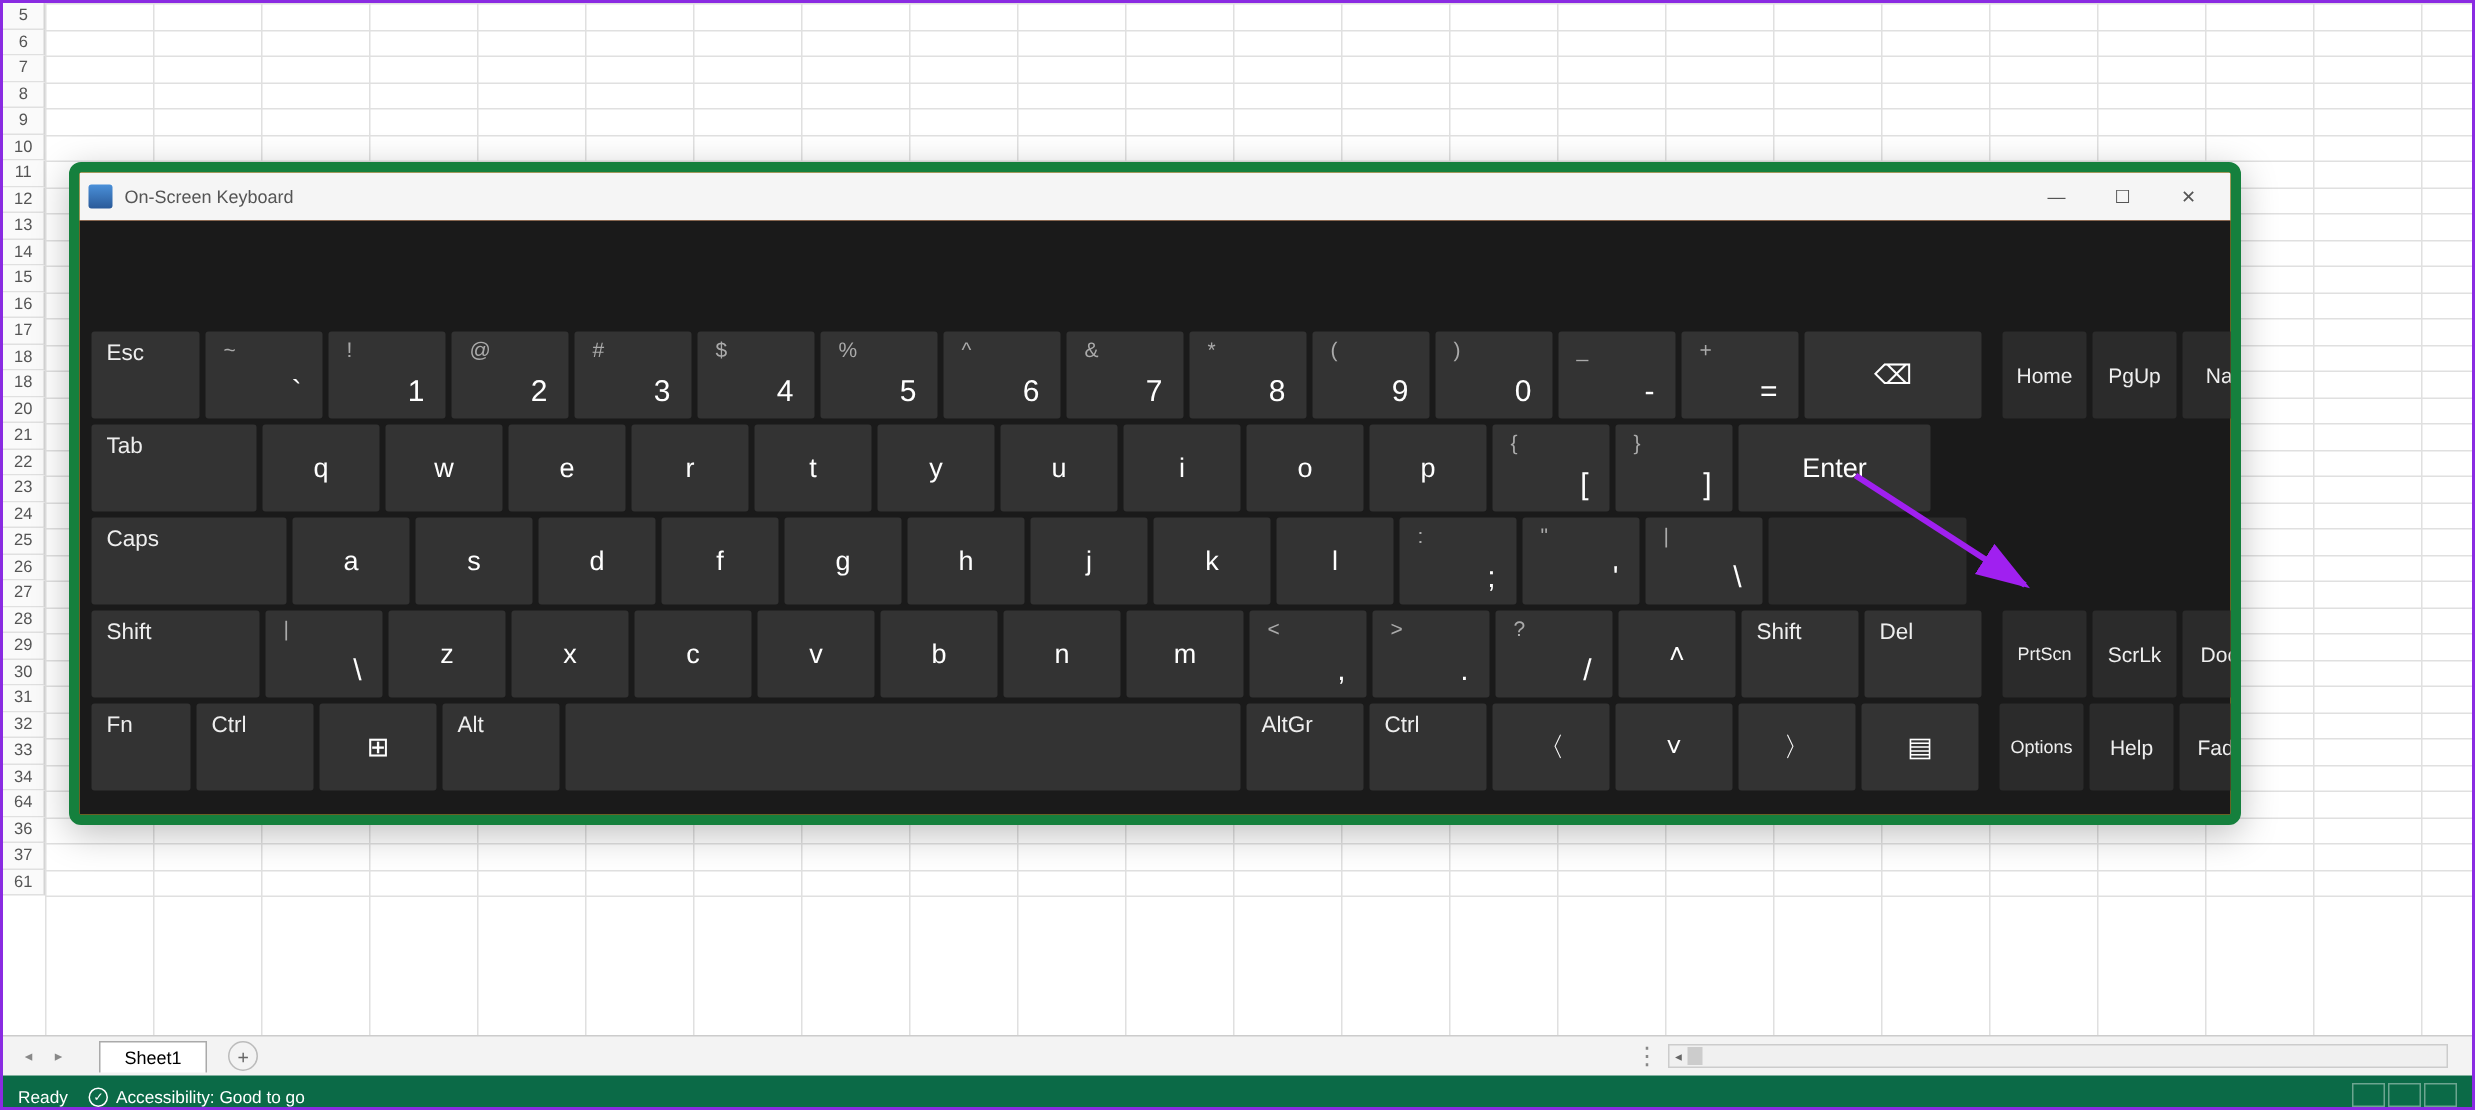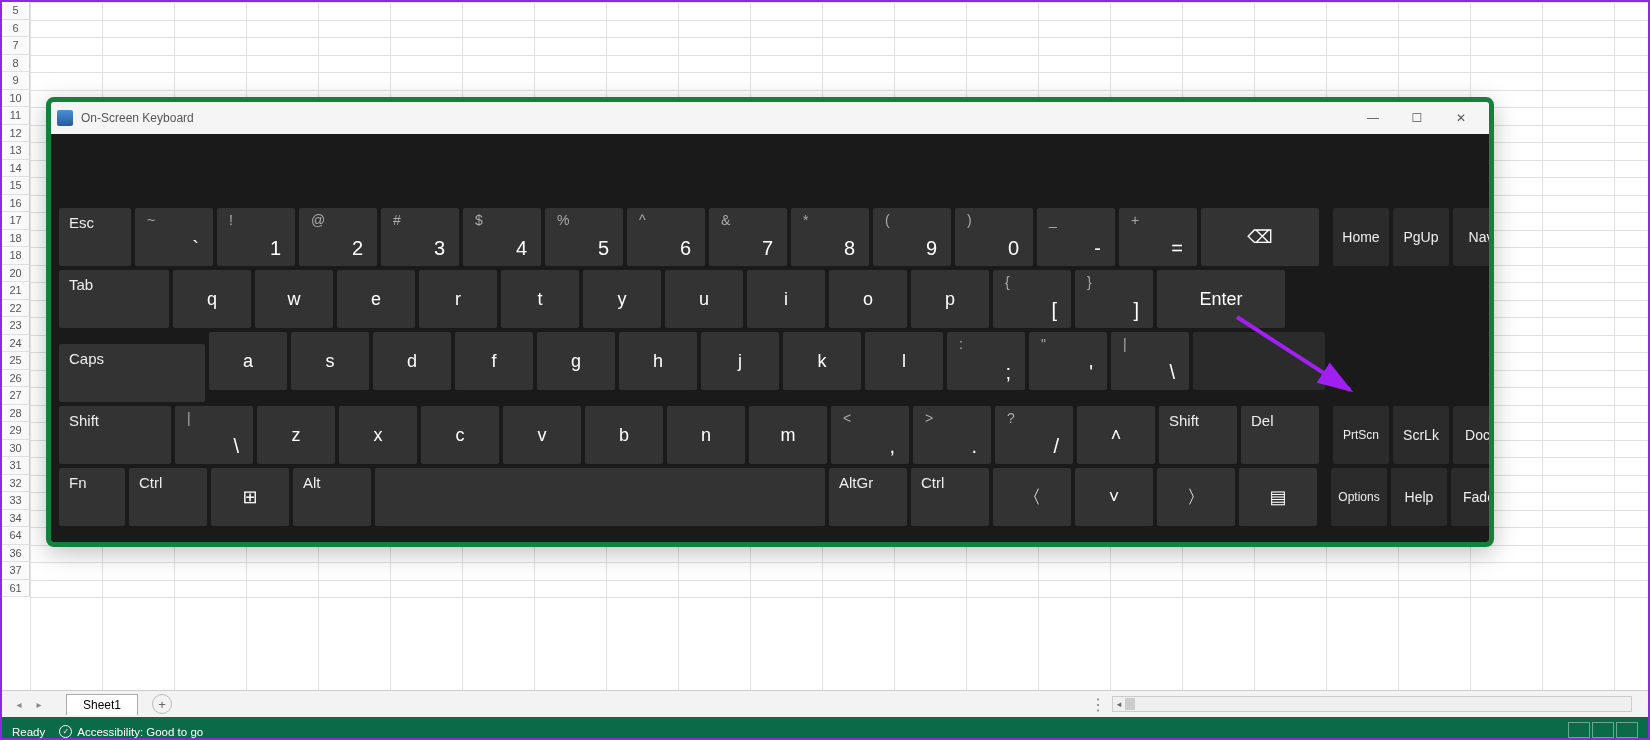--- a/index.html
+++ b/index.html
@@ -7,38 +7,38 @@
 
 
 .excel-grid { position: absolute; top: 0; left: 0; right: 0; bottom: 48px; background: #fff; }
 .row-headers { position: absolute; left: 0; top: 0; width: 28px; }
 .row-hdr { height: 17.5px; border-right: 1px solid #d4d4d4; border-bottom: 1px solid #e0e0e0; font-size: 11px; color: #555; text-align: center; line-height: 17.5px; background: #fafafa; }
 .cell-area { position: absolute; left: 28px; top: 0; right: 0; bottom: 0; }
 .col-line { position: absolute; top: 0; bottom: 0; width: 1px; background: #e0e0e0; }
 .row-line { position: absolute; left: 0; right: 0; height: 1px; background: #e0e0e0; }
 
 
-.osk-window { position: absolute; left: 44px; top: 95px; width: 1448px; background: #f97316; border: 5px solid #15803d; border-radius: 8px; box-shadow: 0 6px 24px rgba(0,0,0,0.25); overflow: hidden; }
+.osk-window { position: absolute; left: 44px; top: 106px; width: 1448px; background: #f97316; border: 7px solid #15803d; border-radius: 8px; box-shadow: 0 6px 24px rgba(0,0,0,0.25); overflow: hidden; }
 .osk-titlebar { height: 32px; background: #f5f5f5; display: flex; align-items: center; padding: 0 6px; }
 .osk-icon { width: 16px; height: 16px; background: linear-gradient(#4a90d9,#2a5a99); margin-right: 8px; border-radius: 2px; }
 .osk-title { font-size: 12px; color: #555; flex: 1; }
 .win-btns { display: flex; gap: 0; }
 .win-btn { width: 44px; height: 32px; display: flex; align-items: center; justify-content: center; color: #555; font-size: 12px; }
 
 .osk-body { background: #1a1a1a; padding: 8px 8px 12px 8px; }
 .osk-top-spacer { height: 66px; }
 .kb-row { display: flex; gap: 4px; margin-bottom: 4px; }
 .key { background: #333; color: #fff; font-size: 18px; display: flex; flex-direction: column; justify-content: center; align-items: center; height: 58px; border-radius: 2px; position: relative; cursor: pointer; }
 .key-label { position: absolute; top: 6px; left: 10px; font-size: 15px; color: #eee; }
 .key-dual .sec { font-size: 14px; color: #aaa; position: absolute; top: 4px; left: 12px; }
 .key-dual .pri { font-size: 20px; position: absolute; bottom: 6px; right: 14px; }
 .key.wide-esc { width: 72px; }
 .key.std { width: 78px; }
 .key.wide-tab { width: 110px; }
-.key.wide-caps { width: 146px; margin-top: 12px; }
+.key.wide-caps { width: 130px; }
 .key.wide-shift { width: 112px; }
 .key.wide-enter { width: 128px; }
 .key.wide-bksp { width: 118px; }
 .key.space { width: 450px; }
 .key.fn { width: 66px; }
 .key.ctrl { width: 78px; }
 .fn-cluster { display: flex; gap: 4px; margin-left: 10px; }
 .fn-key { width: 56px; height: 58px; background: #2b2b2b; color: #eee; display: flex; align-items: center; justify-content: center; font-size: 14px; border-radius: 2px; cursor: pointer; }
 .fn-key.small { font-size: 12px; }
 .main-cluster { display: flex; gap: 4px; }

